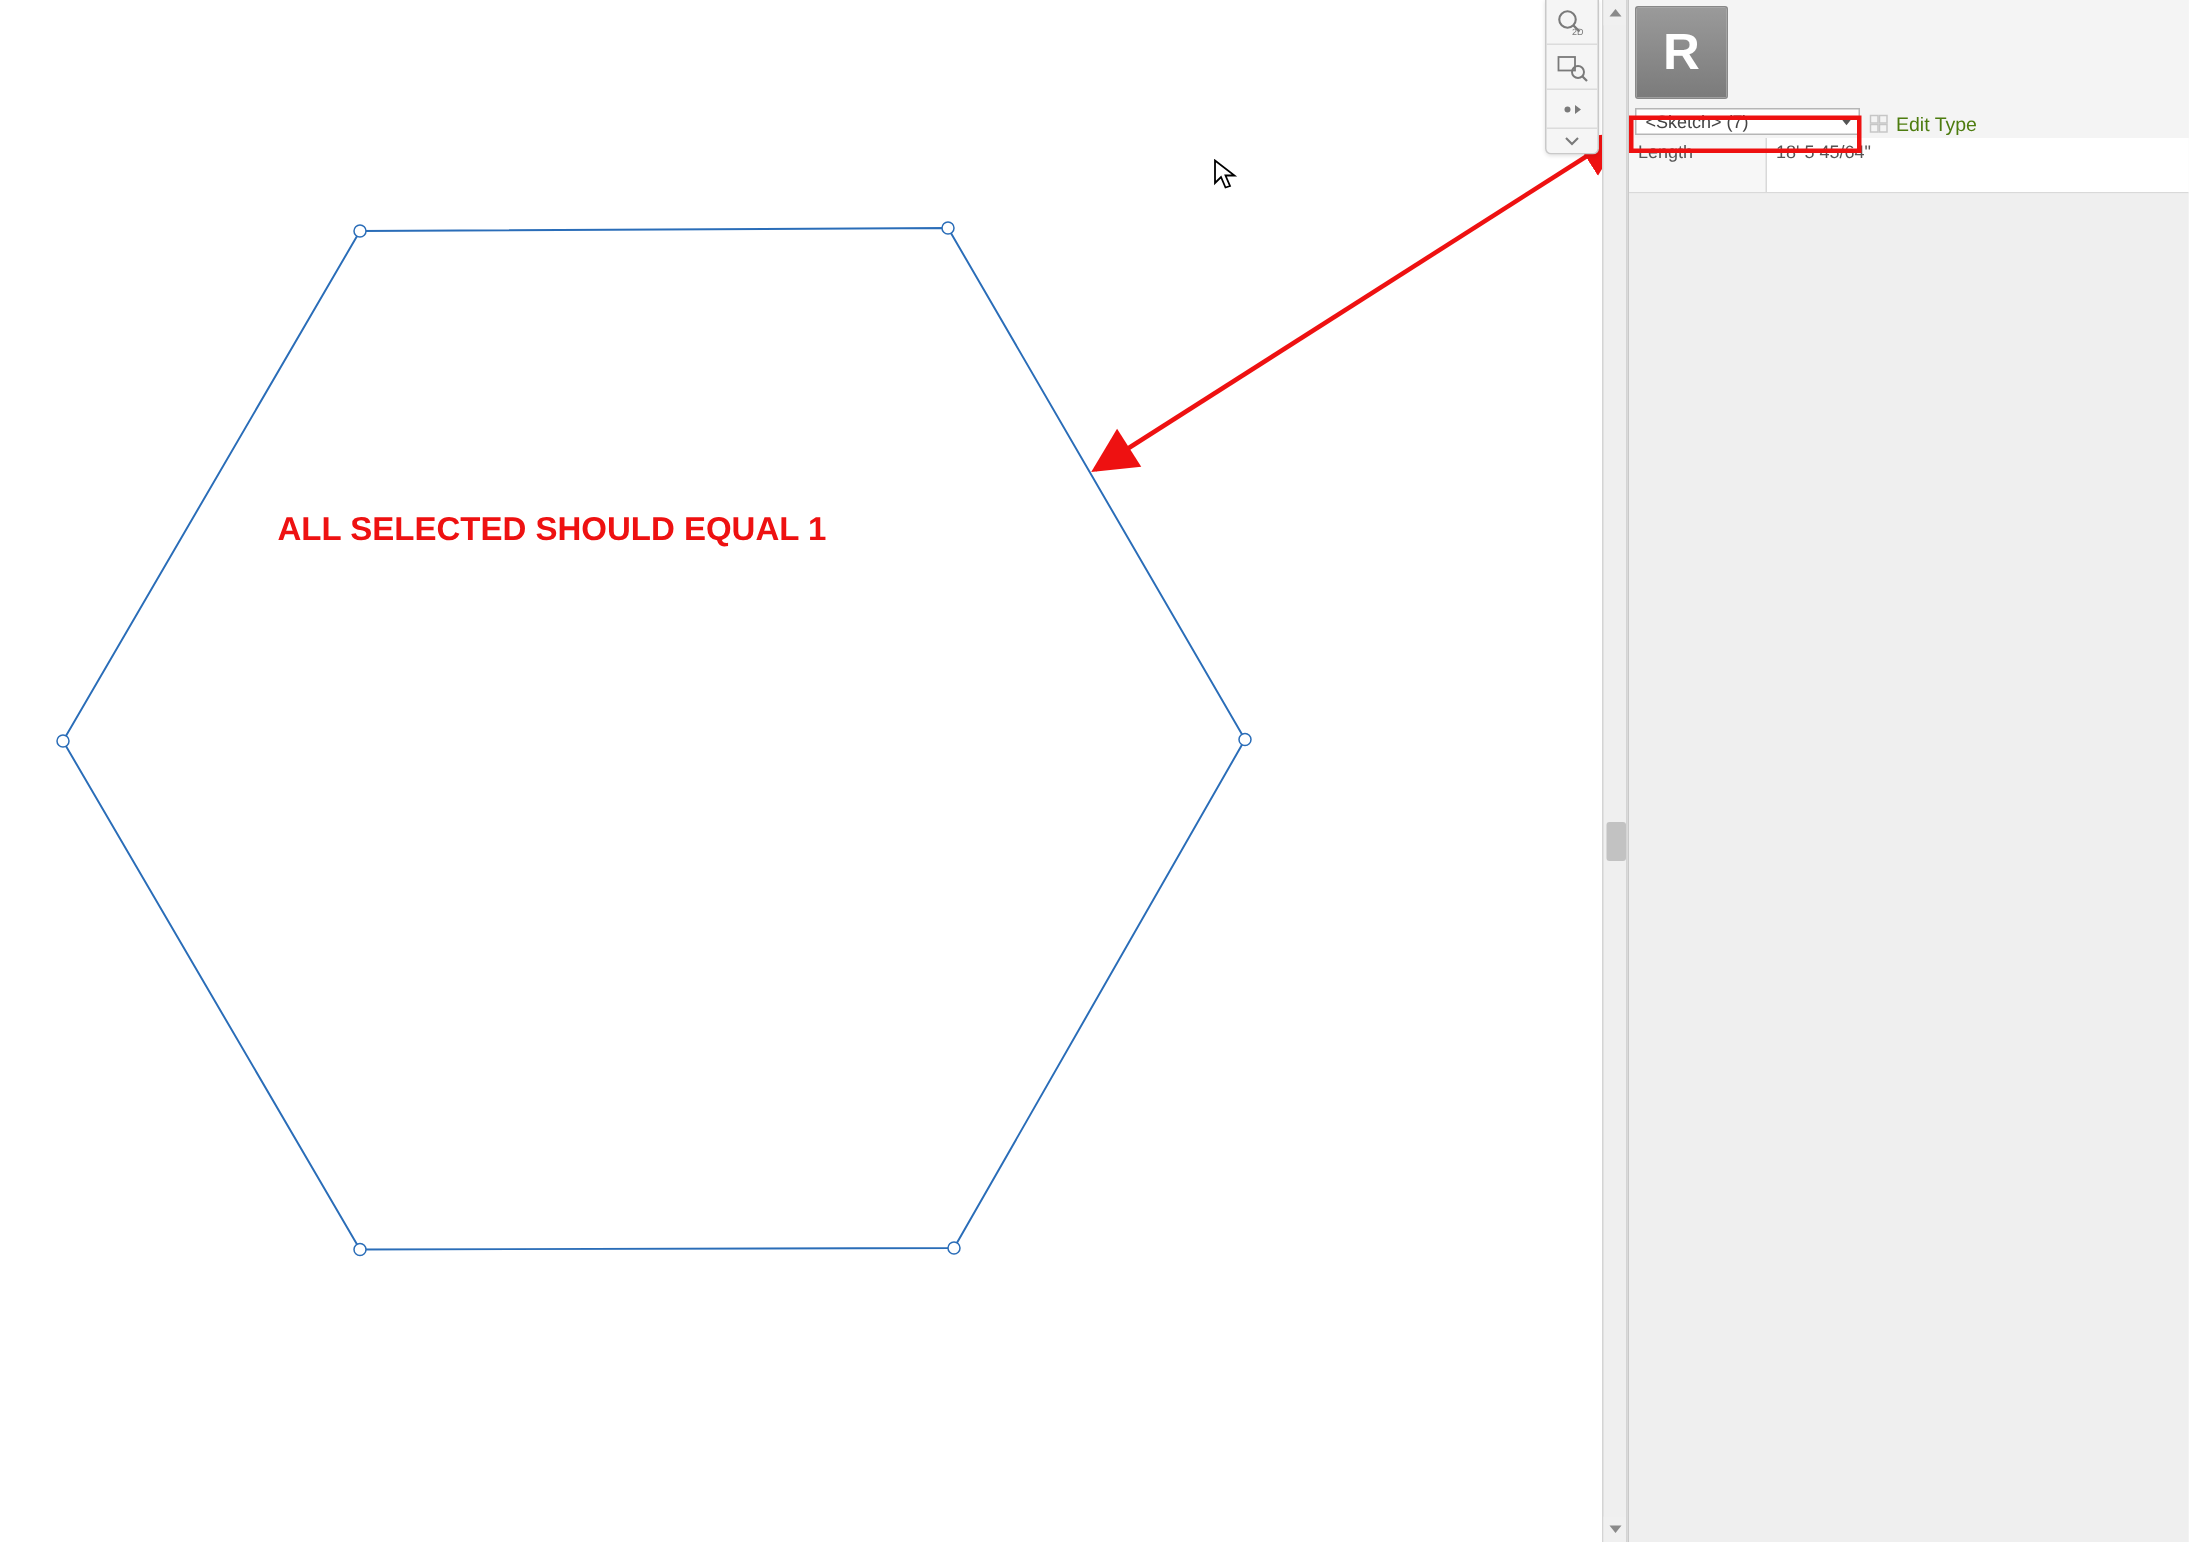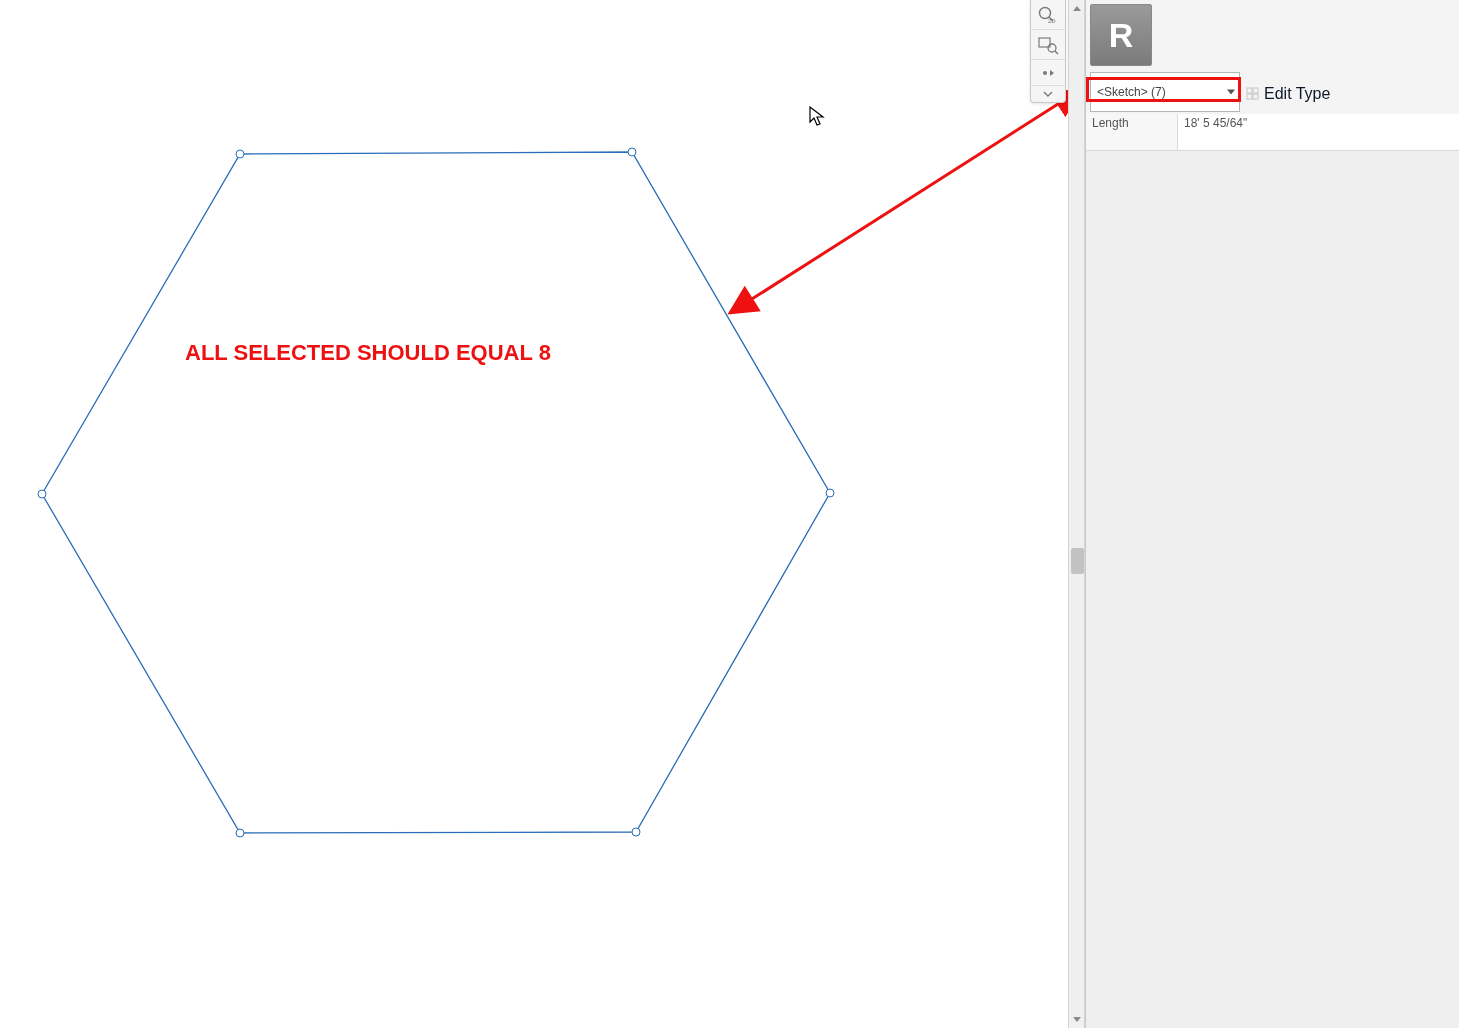--- a/index.html
+++ b/index.html
@@ -102,21 +102,21 @@
   .selector-row {
     display: flex;
     align-items: stretch;
     gap: 6px;
     padding: 2px 2px 2px 4px;
     background: #f4f4f4;
   }
 
   .type-selector {
     flex: 0 0 150px;
-    height: 40px;
+    height: 18px;
     display: flex;
     align-items: center;
     padding: 0 4px 0 6px;
     background: #fff;
     border: 1px solid #b6b6b6;
     font-size: 12px;
     color: #444;
     position: relative;
     cursor: default;
   }
@@ -137,22 +137,22 @@
     width: 155px;
     height: 25px;
     border: 3px solid #e11;
     pointer-events: none;
   }
 
   .edit-type {
     display: flex;
     align-items: center;
     gap: 4px;
-    color: #0f172a;
-    font-size: 16px;
+    color: #4d7c0f;
+    font-size: 13px;
     padding-top: 3px;
     cursor: default;
   }
   .edit-type svg { opacity: .5; }
 
   .section-header {
     background: #e8e8e8;
     color: #333;
     font-size: 12px;
     padding: 3px 6px;
@@ -236,21 +236,21 @@
     <polygon points="240,154 632,152 830,493 636,832 240,833 42,494" fill="none" stroke="#2a6db8" stroke-width="1.3"></polygon>
 
     <circle class="vertex-handle" cx="240" cy="154" r="4"></circle>
     <circle class="vertex-handle" cx="632" cy="152" r="4"></circle>
     <circle class="vertex-handle" cx="830" cy="493" r="4"></circle>
     <circle class="vertex-handle" cx="636" cy="832" r="4"></circle>
     <circle class="vertex-handle" cx="240" cy="833" r="4"></circle>
     <circle class="vertex-handle" cx="42" cy="494" r="4"></circle>
   </svg>
 
-  <div class="annotation-text">ALL SELECTED SHOULD EQUAL 8</div>
+  <div class="annotation-text">ALL SELECTED SHOULD EQUAL 1</div>
 
   <svg class="annotation-arrow" width="1459" height="1028">
     <defs>
       <marker id="arrH" markerWidth="12" markerHeight="12" refX="9" refY="5" orient="auto">
         <path d="M0,0 L10,5 L0,10 Z" fill="#e11"></path>
       </marker>
       <marker id="arrT" markerWidth="12" markerHeight="12" refX="1" refY="5" orient="auto">
         <path d="M10,0 L0,5 L10,10 Z" fill="#e11"></path>
       </marker>
     </defs>

